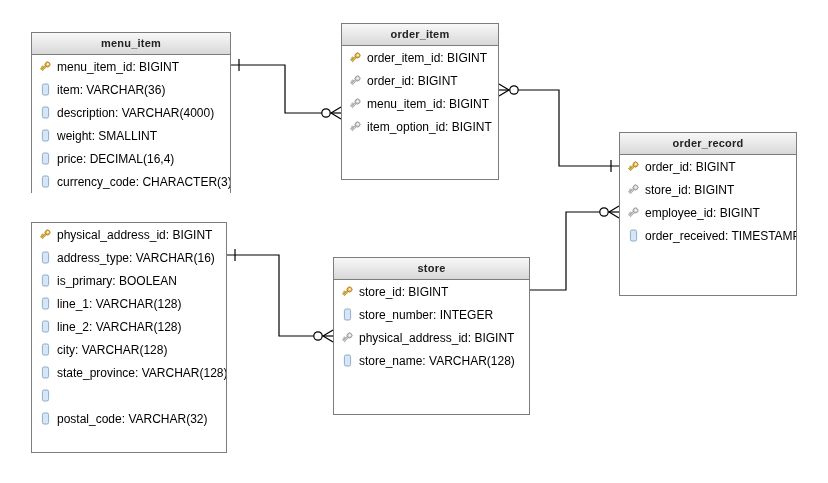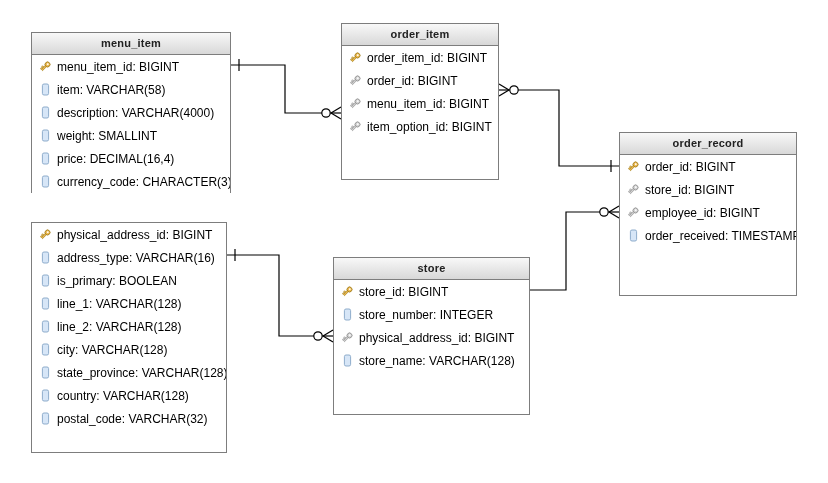--- a/index.html
+++ b/index.html
@@ -97,21 +97,21 @@
           </svg>
         </span>
         <span class="ftext">menu_item_id: BIGINT</span>
       </div>
       <div class="field-row">
         <span class="icon">
           <svg width="13" height="13" viewBox="0 0 13 13">
             <rect x="3.4" y="1" width="6.2" height="11" rx="1.6" fill="#d7e6f7" stroke="#8fadcc" stroke-width="1"></rect>
           </svg>
         </span>
-        <span class="ftext">item: VARCHAR(58)</span>
+        <span class="ftext">item: VARCHAR(36)</span>
       </div>
       <div class="field-row">
         <span class="icon">
           <svg width="13" height="13" viewBox="0 0 13 13">
             <rect x="3.4" y="1" width="6.2" height="11" rx="1.6" fill="#d7e6f7" stroke="#8fadcc" stroke-width="1"></rect>
           </svg>
         </span>
         <span class="ftext">description: VARCHAR(4000)</span>
       </div>
       <div class="field-row">
@@ -322,21 +322,20 @@
           </svg>
         </span>
         <span class="ftext">state_province: VARCHAR(128)</span>
       </div>
       <div class="field-row">
         <span class="icon">
           <svg width="13" height="13" viewBox="0 0 13 13">
             <rect x="3.4" y="1" width="6.2" height="11" rx="1.6" fill="#d7e6f7" stroke="#8fadcc" stroke-width="1"></rect>
           </svg>
         </span>
-        <span class="ftext">country: VARCHAR(128)</span>
       </div>
       <div class="field-row">
         <span class="icon">
           <svg width="13" height="13" viewBox="0 0 13 13">
             <rect x="3.4" y="1" width="6.2" height="11" rx="1.6" fill="#d7e6f7" stroke="#8fadcc" stroke-width="1"></rect>
           </svg>
         </span>
         <span class="ftext">postal_code: VARCHAR(32)</span>
       </div>
     </div>

